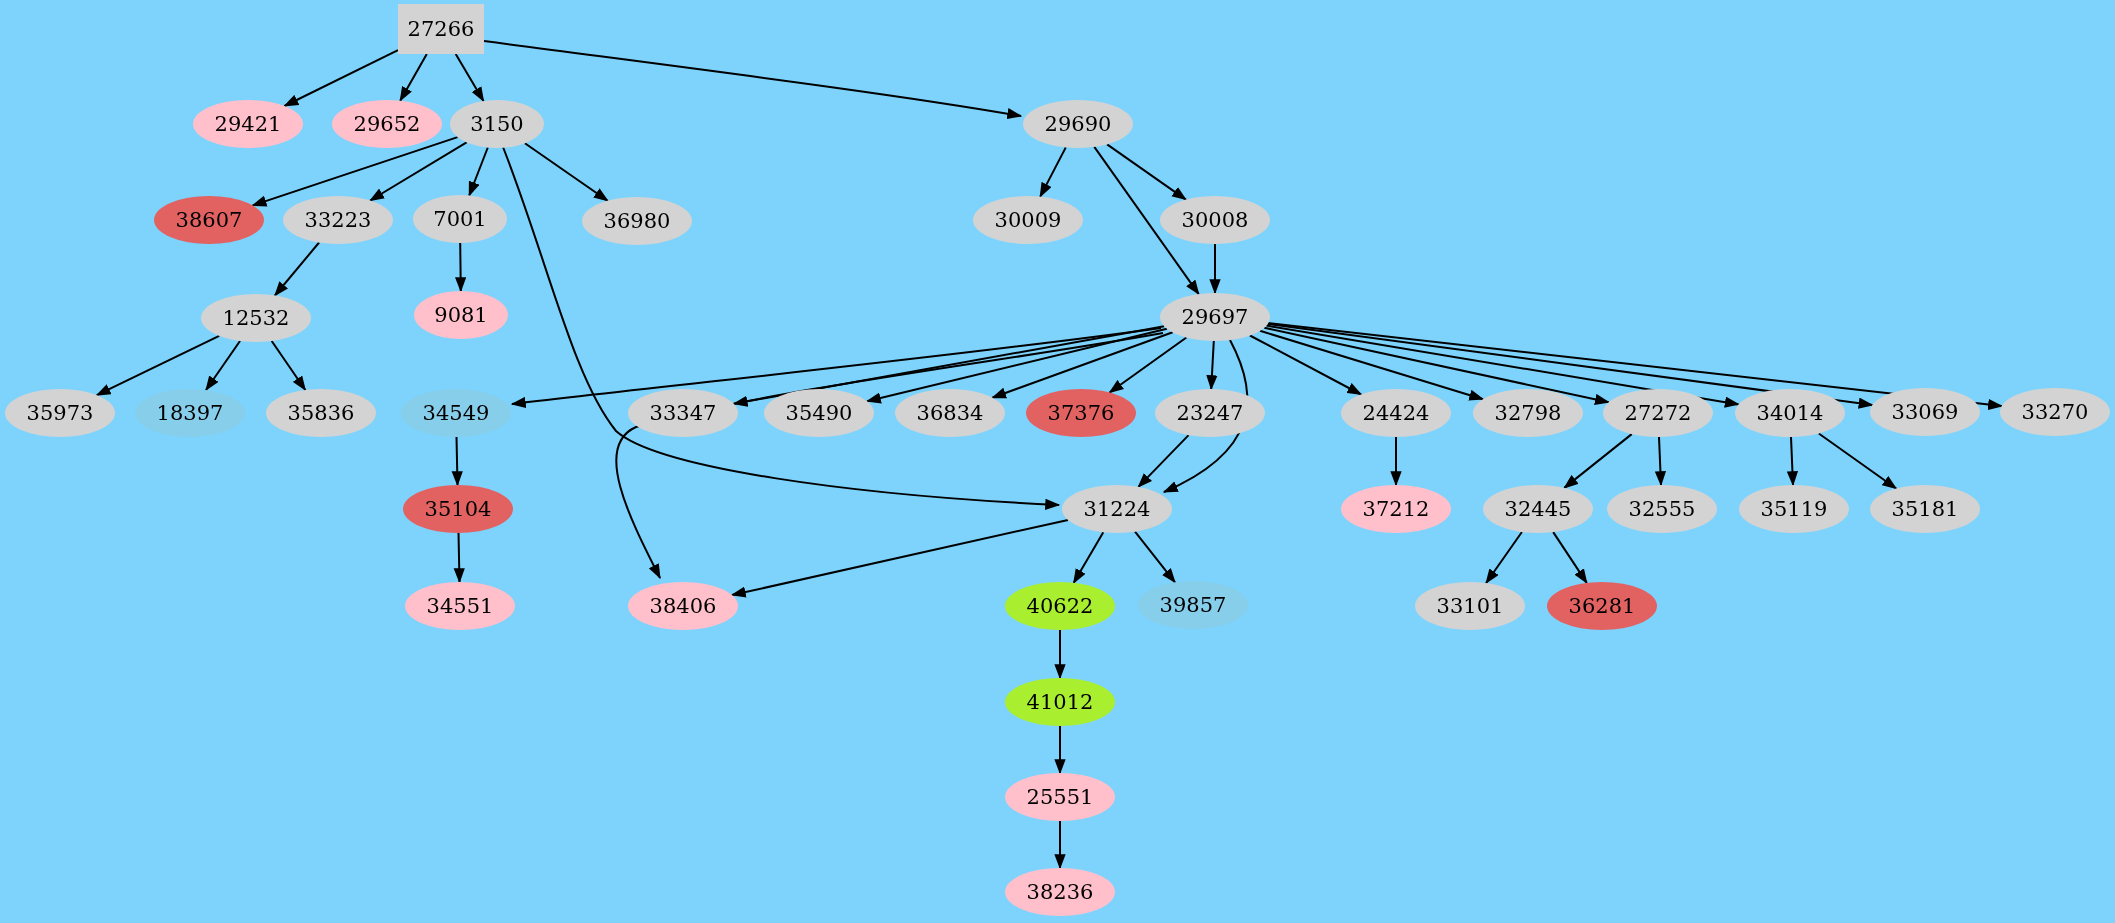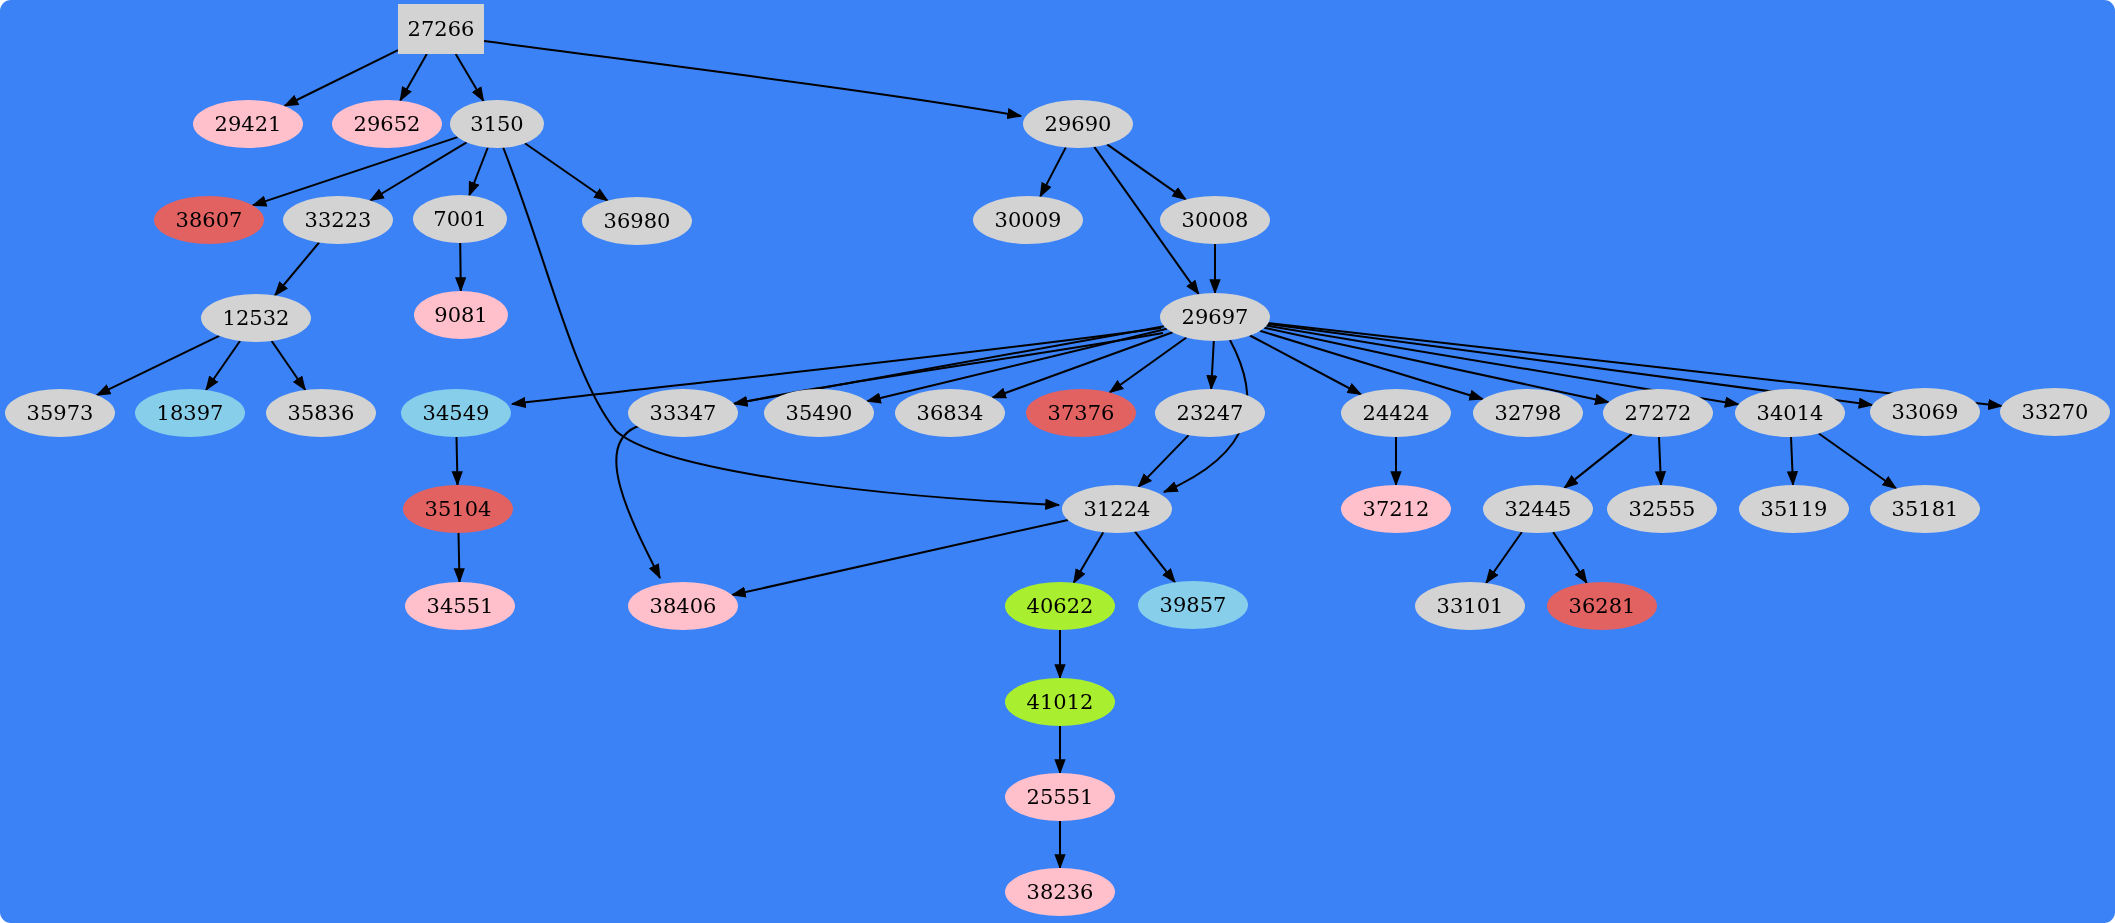--- a/index.html
+++ b/index.html
@@ -4,23 +4,22 @@
 <style>
   html, body {
     margin: 0;
     padding: 0;
     background: #ffffff;
   }
   .canvas {
     position: relative;
     width: 2115px;
     height: 923px;
-    background: #3b82f6;
+    background: #7dd3fc;
     font-family: "DejaVu Serif", serif;
-    border-radius: 11px;
   }
   svg { display: block; }
   .edge-path {
     fill: none;
     stroke: #000000;
     stroke-width: 2;
   }
   .node-label {
     font-family: "DejaVu Serif", serif;
     font-size: 21px;

